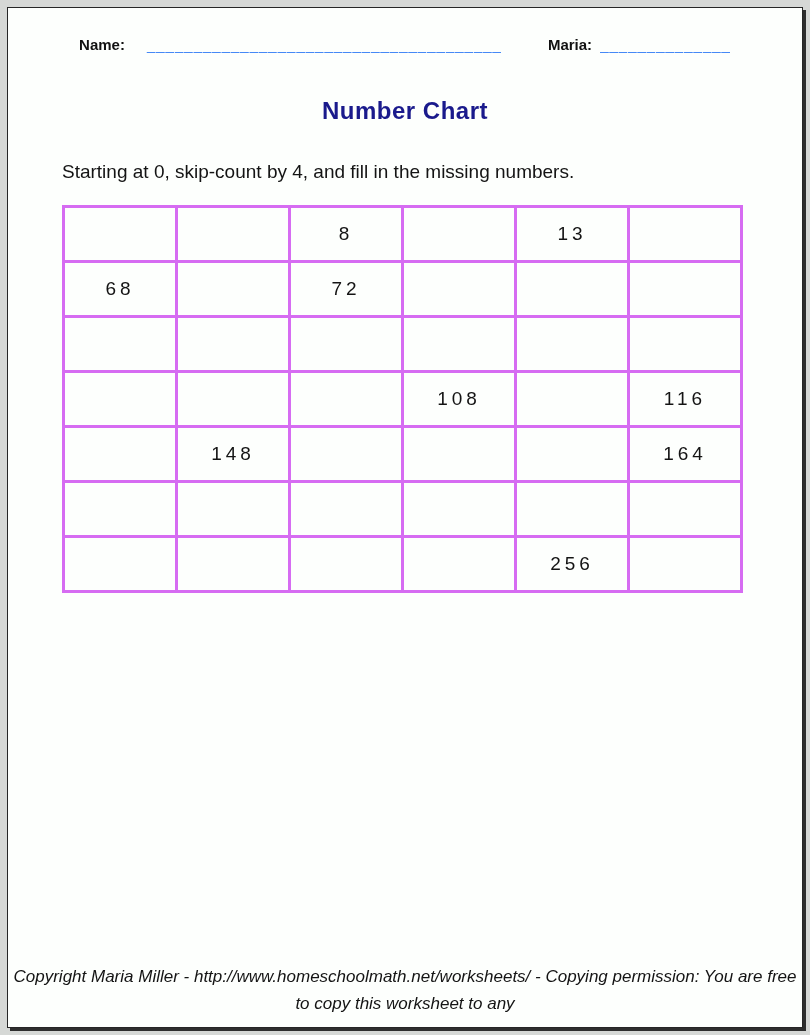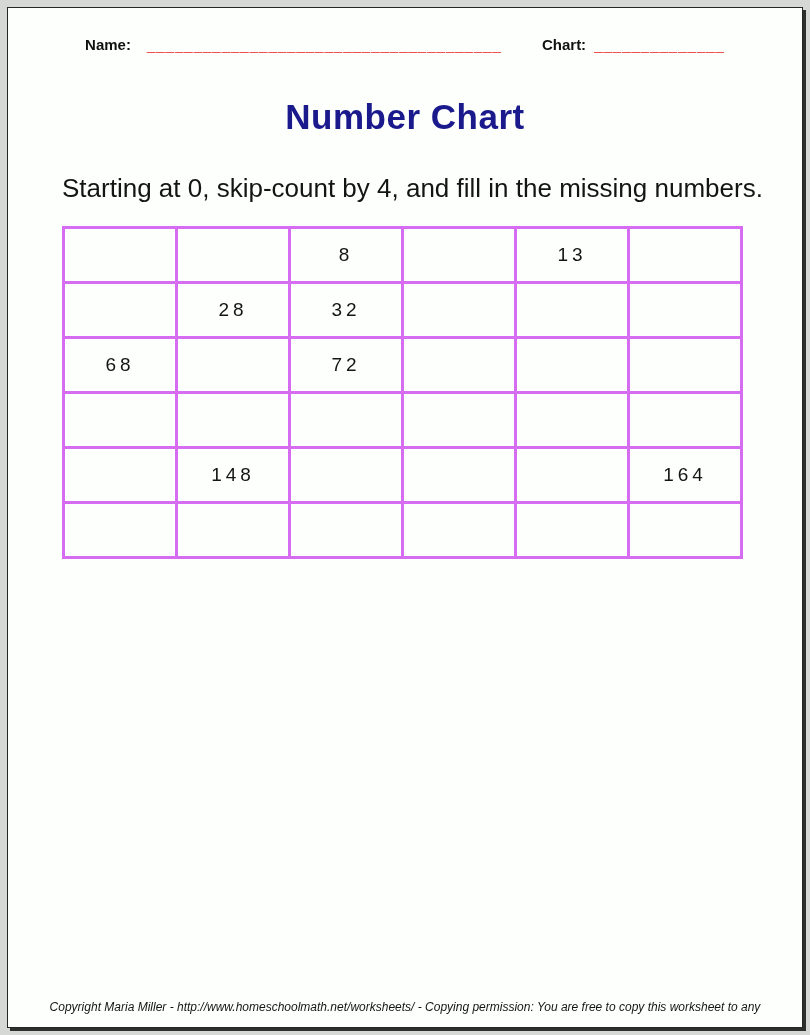--- a/index.html
+++ b/index.html
@@ -17,40 +17,40 @@
     margin: 7px auto 0 auto;
     background: #fdfffd;
     border: 1px solid #262626;
     box-shadow: 3px 3px 0 #2e2e2e;
     overflow: hidden;
   }
   .header-row {
     display: flex;
     align-items: baseline;
     justify-content: center;
-    gap: 16px;
+    gap: 22px;
     padding-top: 28px;
     font-size: 15px;
     color: #111;
     white-space: nowrap;
   }
   .field-label { font-weight: bold; }
-  .fill-line { color: #ef4444; letter-spacing: 1px; }
+  .fill-line { color: #3b82f6; letter-spacing: 1px; }
   .date-group { margin-left: 24px; display: inline-flex; gap: 8px; align-items: baseline; }
   .worksheet-title {
     margin-top: 44px;
     text-align: center;
     color: #1a1a8c;
     font-weight: bold;
-    font-size: 35px;
+    font-size: 24px;
     letter-spacing: 0.5px;
   }
   .instruction {
     margin: 36px 0 7px 54px;
-    font-size: 26px;
+    font-size: 19px;
     color: #141414;
   }
   table.number-grid {
     border-collapse: collapse;
     margin: 22px 0 0 54px;
   }
   table.number-grid td {
     width: 113px;
     height: 55px;
     border: 3px solid #d66cf2;
@@ -60,93 +60,101 @@
     letter-spacing: 4px;
     color: #141414;
     background: #fdfffd;
   }
   .footer {
     position: absolute;
     left: 0; right: 0;
     bottom: 10px;
     text-align: center;
     font-style: italic;
-    font-size: 12px;
+    font-size: 17px;
     line-height: 1.55;
     color: #141414;
   }
 </style>
 </head>
 <body>
 
 <div class="page">
 
   <div class="header-row">
     <span class="field-label">Name:</span>
     <span class="fill-line">______________________________________</span>
     <span class="date-group">
-      <span class="field-label">Chart:</span>
+      <span class="field-label">Maria:</span>
       <span class="fill-line">______________</span>
     </span>
   </div>
 
   <div class="worksheet-title">Number Chart</div>
 
   <div class="instruction">Starting at 0, skip-count by 4, and fill in the missing numbers.</div>
 
   <table class="number-grid">
     <tbody>
         <tr>
           <td></td>
           <td></td>
           <td>8</td>
           <td></td>
           <td>13</td>
-          <td></td>
-        </tr>
-        <tr>
-          <td></td>
-          <td>28</td>
-          <td>32</td>
-          <td></td>
-          <td></td>
           <td></td>
         </tr>
         <tr>
           <td>68</td>
           <td></td>
           <td>72</td>
           <td></td>
           <td></td>
           <td></td>
         </tr>
         <tr>
           <td></td>
           <td></td>
           <td></td>
           <td></td>
           <td></td>
           <td></td>
         </tr>
         <tr>
           <td></td>
+          <td></td>
+          <td></td>
+          <td>108</td>
+          <td></td>
+          <td>116</td>
+        </tr>
+        <tr>
+          <td></td>
           <td>148</td>
           <td></td>
           <td></td>
           <td></td>
           <td>164</td>
         </tr>
         <tr>
           <td></td>
           <td></td>
           <td></td>
           <td></td>
           <td></td>
           <td></td>
         </tr>
+        <tr>
+          <td></td>
+          <td></td>
+          <td></td>
+          <td></td>
+          <td>256</td>
+          <td></td>
+        </tr>
       </tbody>
   </table>
 
   <div class="footer">
     <div>Copyright Maria Miller - http://www.homeschoolmath.net/worksheets/ - Copying permission: You are free to copy this worksheet to any</div>
   </div>
 
 </div>
 
 </body></html>

